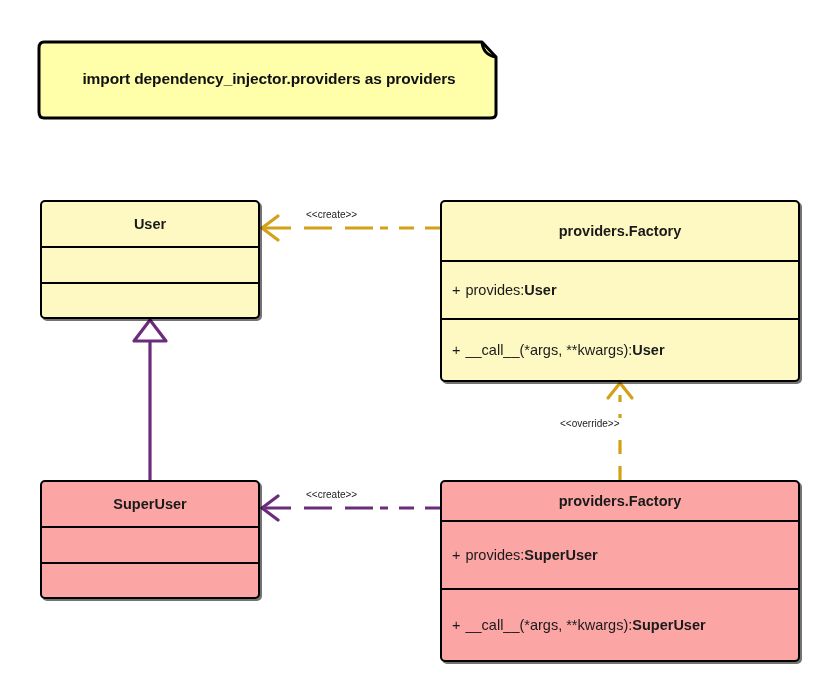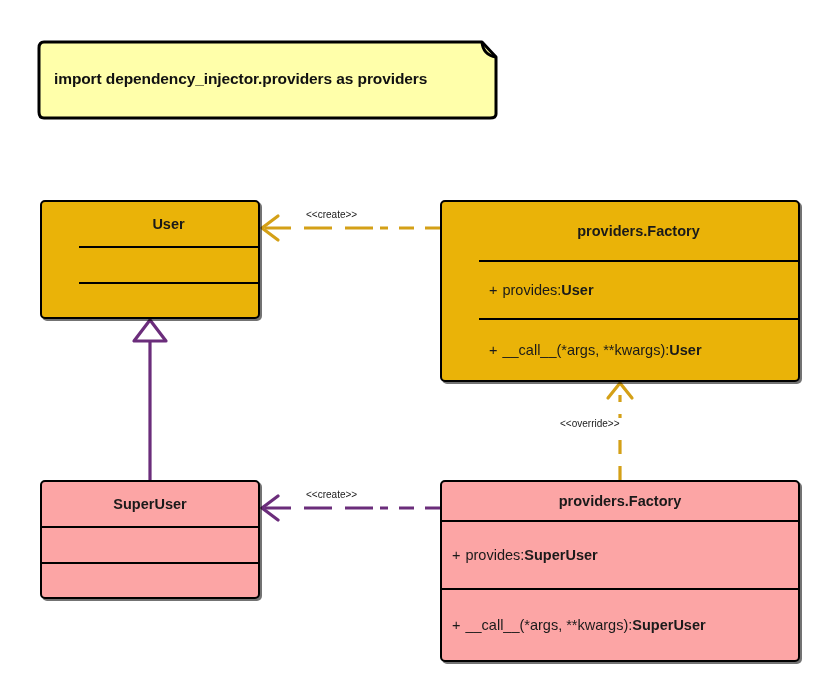--- a/index.html
+++ b/index.html
@@ -30,20 +30,21 @@
     pointer-events: none;
   }
 
   
   .note {
     position: absolute;
     left: 36px;
     top: 38px;
     width: 464px;
     height: 84px;
+    text-align: center;
   }
   .note .note-shape {
     position: absolute;
     inset: 0;
   }
   .note .note-text {
     position: absolute;
     left: 18px;
     top: 32px;
     width: 430px;
@@ -87,21 +88,21 @@
   .uml-class .member {
     display: flex;
     align-items: center;
     font-size: 14.5px;
     padding: 0 10px;
     white-space: nowrap;
   }
   .uml-class .member b { font-weight: bold; }
   .uml-class .member .plain { font-weight: normal; }
 
-  .fill-yellow { background: #eab308; padding-left: 37px; }
+  .fill-yellow { background: #fef9c3; }
   .fill-purple { background: #fca5a5; }
 
   
   #class-user      { left: 40px;  top: 200px; width: 220px; height: 119px; }
   #class-superuser { left: 40px;  top: 480px; width: 220px; height: 119px; }
   #class-users-factory { left: 440px; top: 200px; width: 360px; height: 182px; }
   #class-providers-factory { left: 440px; top: 480px; width: 360px; height: 182px; }
 
   
   .edge-label {

